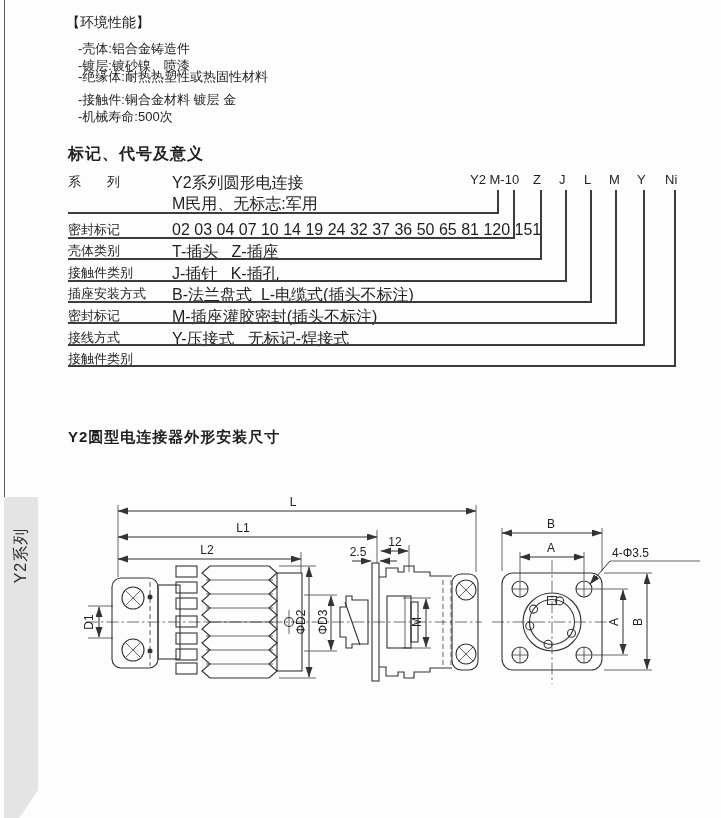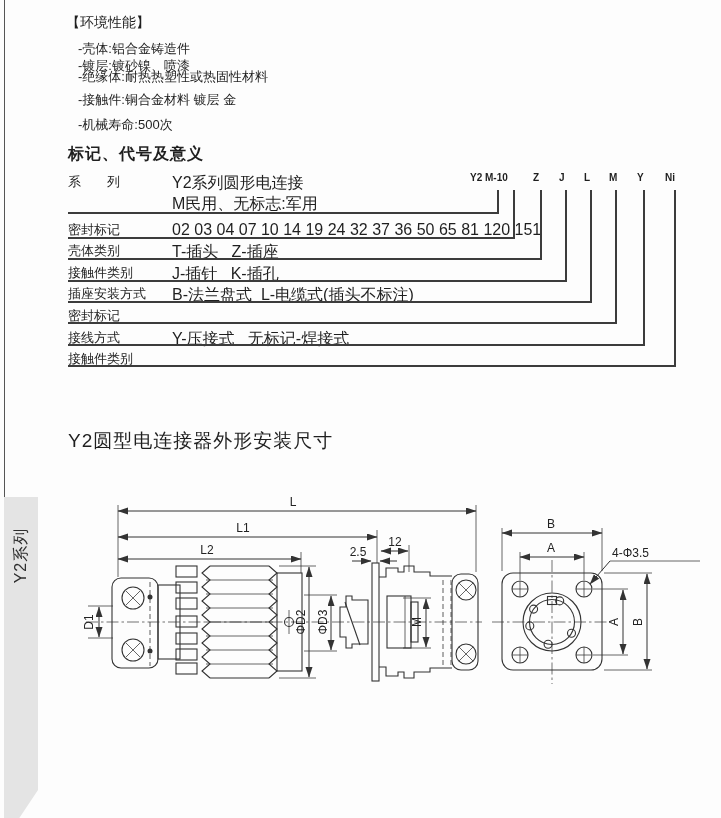--- a/index.html
+++ b/index.html
@@ -20,23 +20,23 @@
   }
   
   .env-title{left:66px;top:14px;font-size:14px;}
   .env-item{left:78px;font-size:13px;}
   
   .sec-title{left:68px;top:144px;font-size:16px;font-weight:bold;letter-spacing:1px;}
   .row-label{left:68px;font-size:13px;}
   .row-value{left:172px;font-size:16px;}
   .rule{position:absolute;left:68px;height:2px;background:#3c3c3c;}
   .leader{position:absolute;width:1.5px;background:#3c3c3c;top:190px;}
-  .code{font-size:10px;top:172px;font-weight:bold;}
-  
-  .draw-title{left:68px;top:428px;font-size:19px;font-weight:normal;letter-spacing:1px;}
+  .code{font-size:13px;top:172px;}
+  
+  .draw-title{left:68px;top:428px;font-size:15px;font-weight:bold;letter-spacing:1px;}
   svg{position:absolute;left:0;top:0;}
   svg .out{stroke:#333;stroke-width:1.1;fill:none;}
   svg .thin{stroke:#333;stroke-width:.75;fill:none;}
   svg .dim{stroke:#333;stroke-width:1;fill:none;}
   svg .cl{stroke:#333;stroke-width:.7;fill:none;stroke-dasharray:12 3 2.5 3;}
   svg .hid{stroke:#333;stroke-width:.8;fill:none;stroke-dasharray:5 3;}
   svg text{font-family:"Liberation Sans","DejaVu Sans",sans-serif;font-size:12px;fill:#222;}
 </style>
 </head>
 <body>
@@ -47,21 +47,21 @@
 
   <div class="side-tab">
     <span class="side-tab-label">Y2系列</span>
   </div>
 
   <div class="abs env-title">【环境性能】</div>
   <div class="abs env-item" style="top:40px">-壳体:铝合金铸造件</div>
   <div class="abs env-item" style="top:57px">-镀层:镀砂镍、喷漆</div>
   <div class="abs env-item" style="top:68px">-绝缘体:耐热热塑性或热固性材料</div>
   <div class="abs env-item" style="top:91px">-接触件:铜合金材料 镀层 金</div>
-  <div class="abs env-item" style="top:116px">-机械寿命:500次</div>
+  <div class="abs env-item" style="top:108px">-机械寿命:500次</div>
 
   <div class="abs sec-title">标记、代号及意义</div>
 
   <div class="abs code" style="left:470px">Y2 M-10</div>
   <div class="abs code" style="left:533px">Z</div>
   <div class="abs code" style="left:559px">J</div>
   <div class="abs code" style="left:584px">L</div>
   <div class="abs code" style="left:609px">M</div>
   <div class="abs code" style="left:637px">Y</div>
   <div class="abs code" style="left:665px">Ni</div>
@@ -76,20 +76,21 @@
   <div class="abs row-label" style="top:242px">壳体类别</div>
   <div class="abs row-value" style="top:242px">T-插头   Z-插座</div>
 
   <div class="abs row-label" style="top:264px">接触件类别</div>
   <div class="abs row-value" style="top:264px">J-插针   K-插孔</div>
 
   <div class="abs row-label" style="top:285px">插座安装方式</div>
   <div class="abs row-value" style="top:285px">B-法兰盘式  L-电缆式(插头不标注)</div>
 
   <div class="abs row-label" style="top:307px">密封标记</div>
+  <div class="abs row-value" style="top:307px">M-插座灌胶密封(插头不标注)</div>
 
   <div class="abs row-label" style="top:329px">接线方式</div>
   <div class="abs row-value" style="top:329px">Y-压接式   无标记-焊接式</div>
 
   <div class="abs row-label" style="top:350px">接触件类别</div>
 
   <div class="rule" style="top:212px;width:429px"></div>
   <div class="rule" style="top:237px;width:445px"></div>
   <div class="rule" style="top:258px;width:472px"></div>
   <div class="rule" style="top:280px;width:497px"></div>

